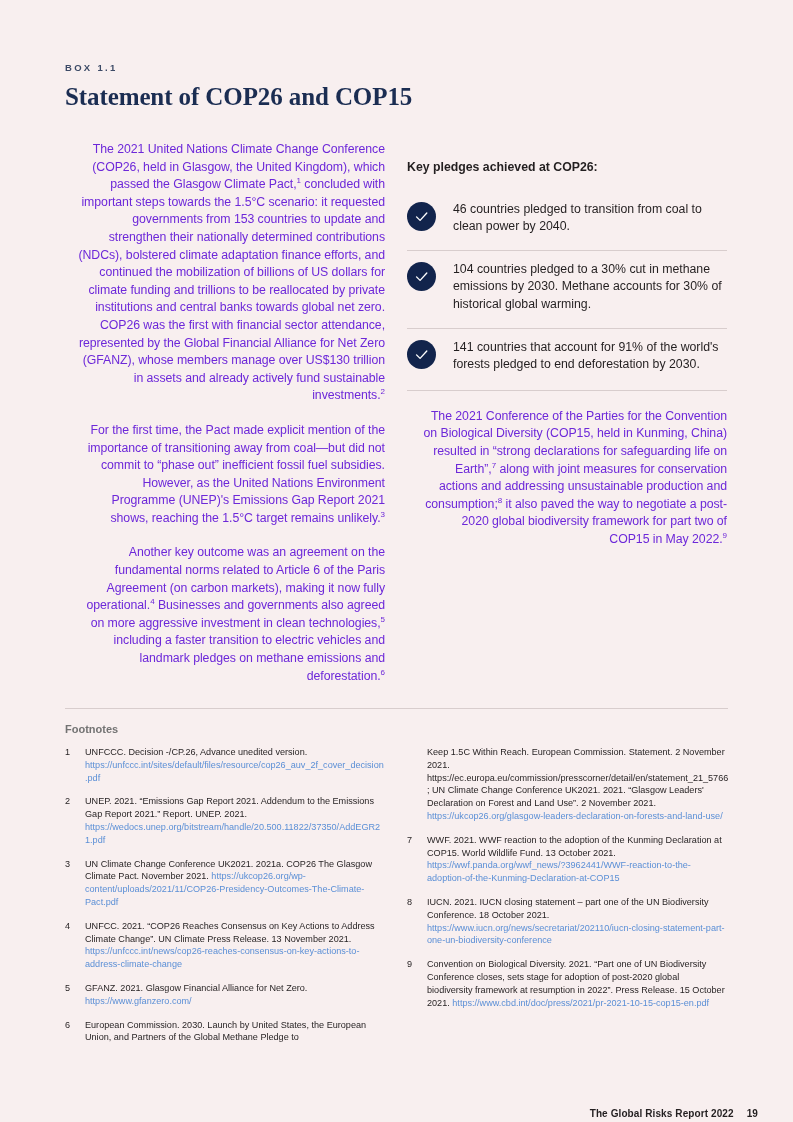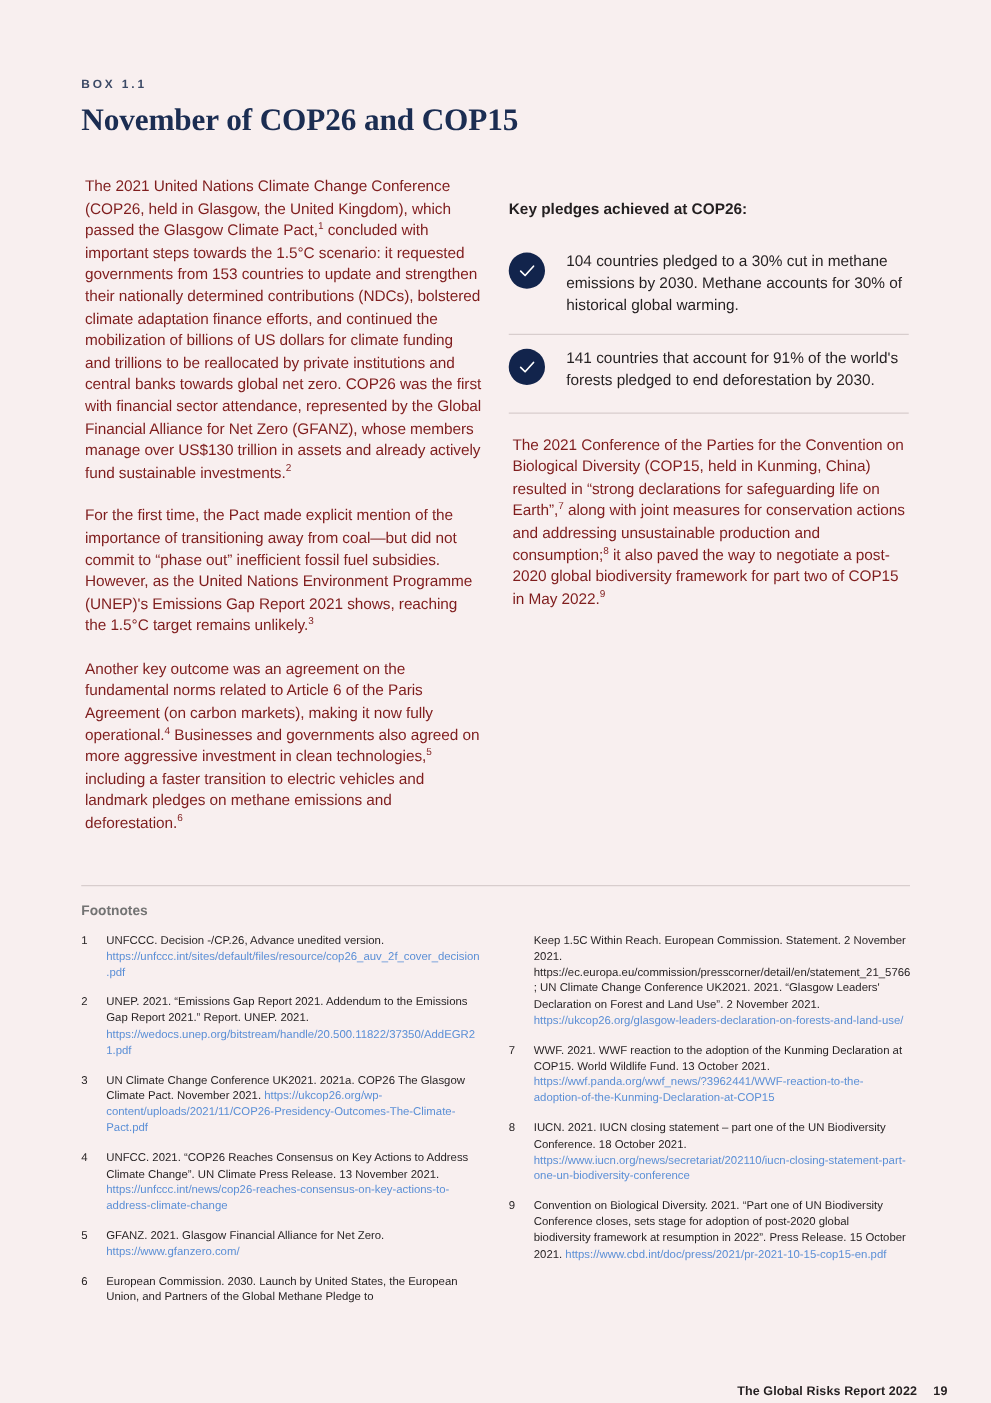--- a/index.html
+++ b/index.html
@@ -52,23 +52,24 @@
     gap: 22px;
     align-items: flex-start;
   }
   .col {
     width: 320px;
     flex: 0 0 320px;
   }
   p.body {
     font-size: 12.3px;
     line-height: 17.6px;
-    margin: 0 0 17px 3px;
-    color: #7f1d1d;
+    margin: 0 0 17px 13px;
+    color: #6d28d9;
     letter-spacing: -0.05px;
+    text-align: right;
   }
   p.body:last-child { margin-bottom: 0; }
   sup {
     font-size: 8px;
     vertical-align: super;
     line-height: 0;
   }
 
   
   .pledge-heading {
@@ -171,21 +172,21 @@
   .page-footer .pnum { margin-left: 13px; }
 </style>
 </head>
 <body>
 
 <div class="page">
 
   <div class="content">
 
     <div class="box-label">BOX 1.1</div>
-    <h1 class="box-title">November of COP26 and COP15</h1>
+    <h1 class="box-title">Statement of COP26 and COP15</h1>
 
     <div class="cols">
 
       <div class="col">
         <p class="body">
           <span>The 2021 United Nations Climate Change Conference (COP26, held in Glasgow, the United Kingdom), which passed the Glasgow Climate Pact,</span><sup>1</sup><span> concluded with important steps towards the 1.5°C scenario: it requested governments from 153 countries to update and strengthen their nationally determined contributions (NDCs), bolstered climate adaptation finance efforts, and continued the mobilization of billions of US dollars for climate funding and trillions to be reallocated by private institutions and central banks towards global net zero. COP26 was the first with financial sector attendance, represented by the Global Financial Alliance for Net Zero (GFANZ), whose members manage over US$130 trillion in assets and already actively fund sustainable investments.</span><sup>2</sup>
         </p>
         <p class="body">
           <span>For the first time, the Pact made explicit mention of the importance of transitioning away from coal—but did not commit to “phase out” inefficient fossil fuel subsidies. However, as the United Nations Environment Programme (UNEP)'s Emissions Gap Report 2021 shows, reaching the 1.5°C target remains unlikely.</span><sup>3</sup>
         </p>
@@ -193,20 +194,28 @@
           <span>Another key outcome was an agreement on the fundamental norms related to Article 6 of the Paris Agreement (on carbon markets), making it now fully operational.</span><sup>4</sup><span> Businesses and governments also agreed on more aggressive investment in clean technologies,</span><sup>5</sup><span> including a faster transition to electric vehicles and landmark pledges on methane emissions and deforestation.</span><sup>6</sup>
         </p>
       </div>
 
       <div class="col">
         <div class="pledge-heading">Key pledges achieved at COP26:</div>
 
         <div class="pledge-list">
 
 
+          <div class="pledge">
+            <span class="check-circle">
+              <svg width="17" height="17" viewBox="0 0 24 24" fill="none" stroke="#ffffff" stroke-width="1.9" stroke-linecap="round" stroke-linejoin="round">
+                  <polyline points="5,12.5 10,17.5 19.5,7"></polyline>
+                </svg>
+            </span>
+            <span class="pledge-text">46 countries pledged to transition from coal to clean power by 2040.</span>
+          </div>
 
           <div class="pledge">
             <span class="check-circle">
               <svg width="17" height="17" viewBox="0 0 24 24" fill="none" stroke="#ffffff" stroke-width="1.9" stroke-linecap="round" stroke-linejoin="round">
                   <polyline points="5,12.5 10,17.5 19.5,7"></polyline>
                 </svg>
             </span>
             <span class="pledge-text">104 countries pledged to a 30% cut in methane emissions by 2030. Methane accounts for 30% of historical global warming.</span>
           </div>
 

